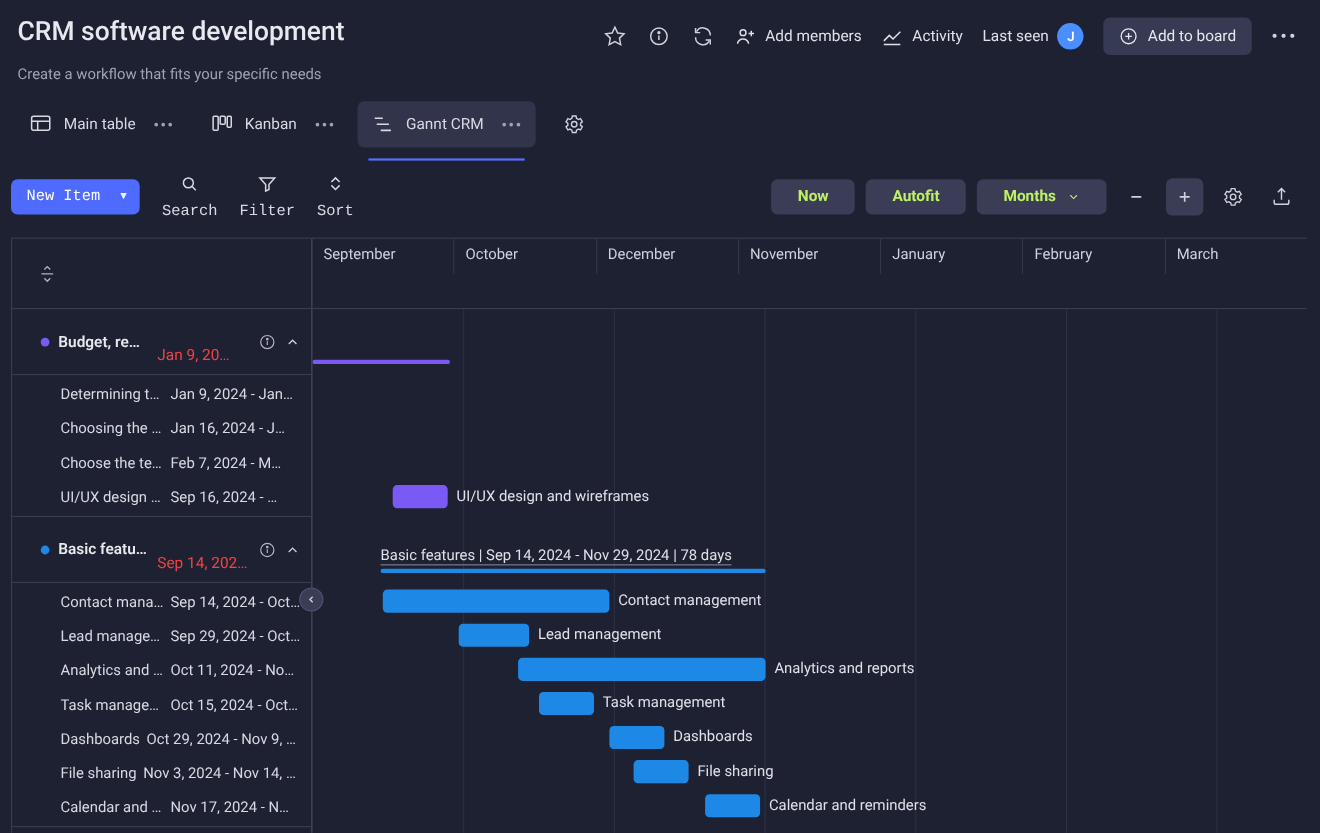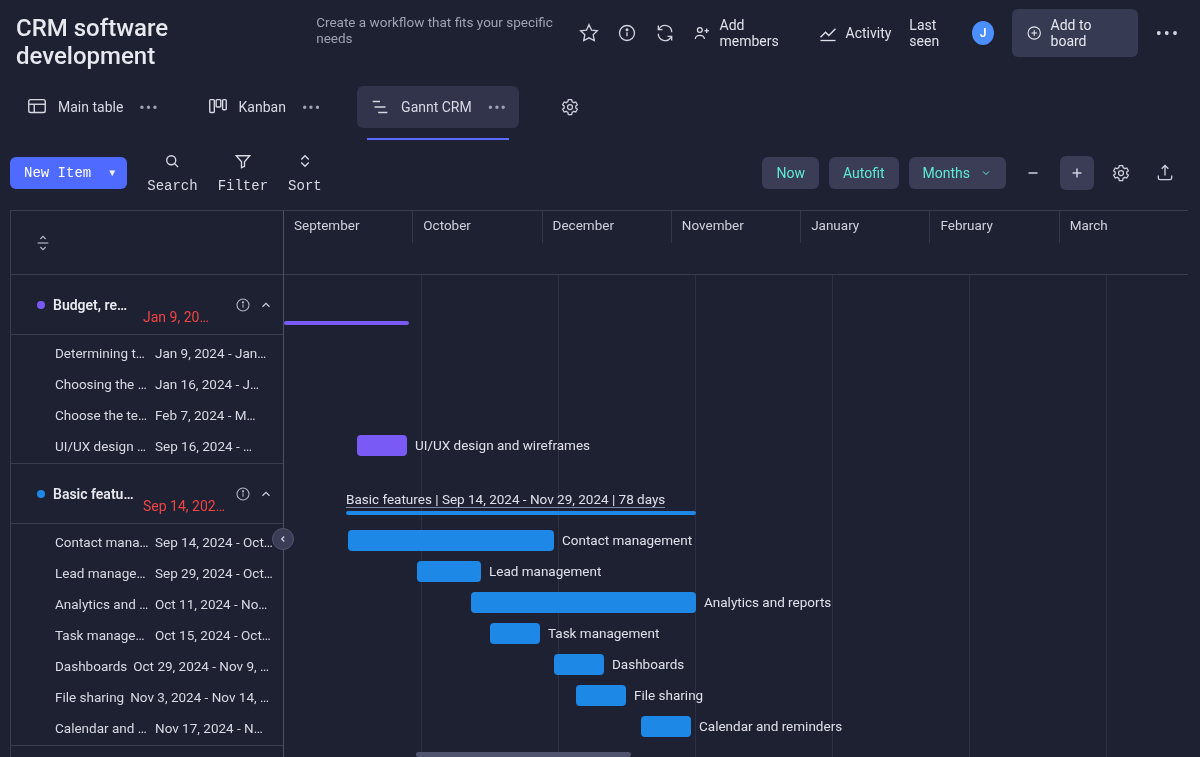--- a/index.html
+++ b/index.html
@@ -12,48 +12,48 @@
     height: 757px;
     overflow: hidden;
   }
   
   .header {
     display: flex;
     align-items: flex-start;
     padding: 14px 20px 6px 16px;
     justify-content: space-between;
   }
-  .header-left { display:flex; flex-direction:row; gap:18px;}
+  .header-left { display:flex; flex-direction:column; gap:18px;}
   .title { font-size: 24px; font-weight: 500; color: #e8e9ef; }
   .subtitle { font-size: 13.5px; color: #9fa2b4; }
   .header-right { display:flex; align-items:center; gap:18px; height:38px;}
   .hicon { width:22px; height:22px; display:flex; align-items:center; justify-content:center; color:#cfd1dc; cursor:pointer;}
   .hitem { display:flex; align-items:center; gap:8px; color:#e0e1e9; font-size:14px; cursor:pointer;}
   .avatar { width:24px; height:24px; border-radius:50%; background:#4b8eff; color:#fff; display:flex; align-items:center; justify-content:center; font-size:12px; font-weight:600;}
   .add-board-btn { display:flex; align-items:center; gap:8px; background:#363a52; padding:8px 14px; border-radius:6px; color:#e7e8ef; font-size:14px; cursor:pointer;}
   .dots3 { font-size:18px; letter-spacing:2px; color:#cfd1dc; cursor:pointer; }
   
   .views-row {
-    display:flex; align-items:center; gap:24px; padding: 10px 14px 10px 14px;
+    display:flex; align-items:center; gap:8px; padding: 10px 14px 10px 14px;
   }
   .view-tab { display:flex; align-items:center; gap:10px; padding:10px 12px; border-radius:6px; color:#d8d9e3; font-size:14px; cursor:pointer;}
   .view-tab.active { background:#31344a; position:relative;}
   .view-tab.active::after { content:""; position:absolute; left:10px; right:10px; bottom:-12px; height:2px; background:#5a6cff;}
   .view-tab .dots { font-size:16px; color:#9fa2b4; margin-left:6px; letter-spacing:1px;}
   .gear-after { margin-left:16px; }
   
   .toolbar {
     display:flex; align-items:center; justify-content:space-between; padding: 14px 18px 8px 10px;
   }
   .tool-left { display:flex; align-items:center; gap:20px;font-family:Liberation Mono, monospace; }
   .newitem-btn { background:#4f6bff; color:#fff; display:flex; align-items:center; gap:18px; padding:8px 12px 8px 14px; border-radius:6px; font-size:14px; cursor:pointer;}
   .newitem-btn .caret { font-size:10px; opacity:.9;}
   .tool-item { display:flex; align-items:center; gap:8px; color:#d8d9e3; font-size:14px; cursor:pointer;flex-direction:column;}
   .tool-right { display:flex; align-items:center; gap:10px; }
-  .chip { background:#3a3d55; padding:8px 14px; border-radius:6px; color:#5eead4; font-size:14px; cursor:pointer; display:flex; align-items:center; gap:10px;}
+  .chip { background:#3a3d55; padding:8px 24px; border-radius:6px; color:#bef264; font-size:14px; cursor:pointer; display:flex; align-items:center; gap:10px;font-weight:bold;}
   .sq { width:34px; height:34px; display:flex; align-items:center; justify-content:center; background:transparent; color:#cfd1dc; cursor:pointer; border-radius:6px;}
   .sq.bg { background:#3a3d55; }
   
   .board {
     margin: 8px 12px 0 10px;
     border-top: 1px solid #3a3d52;
     border-left: 1px solid #3a3d52;
     position: relative;
     height: 550px;
     border-radius: 0;

